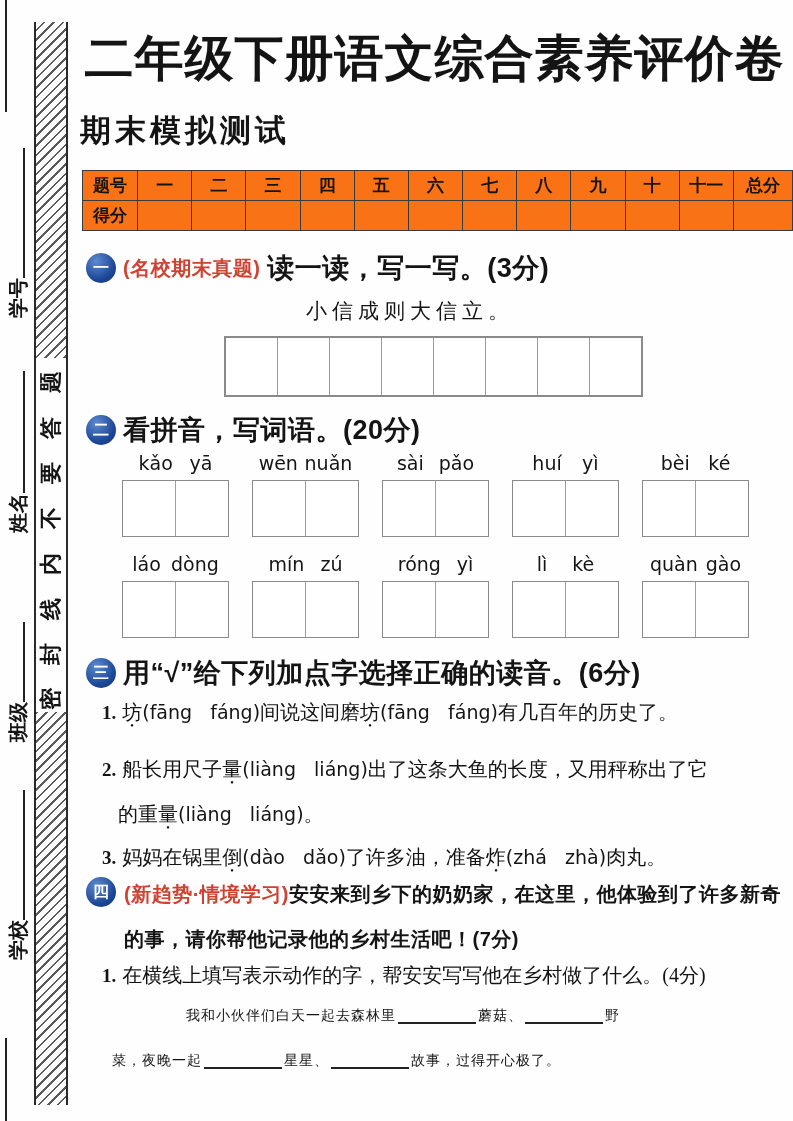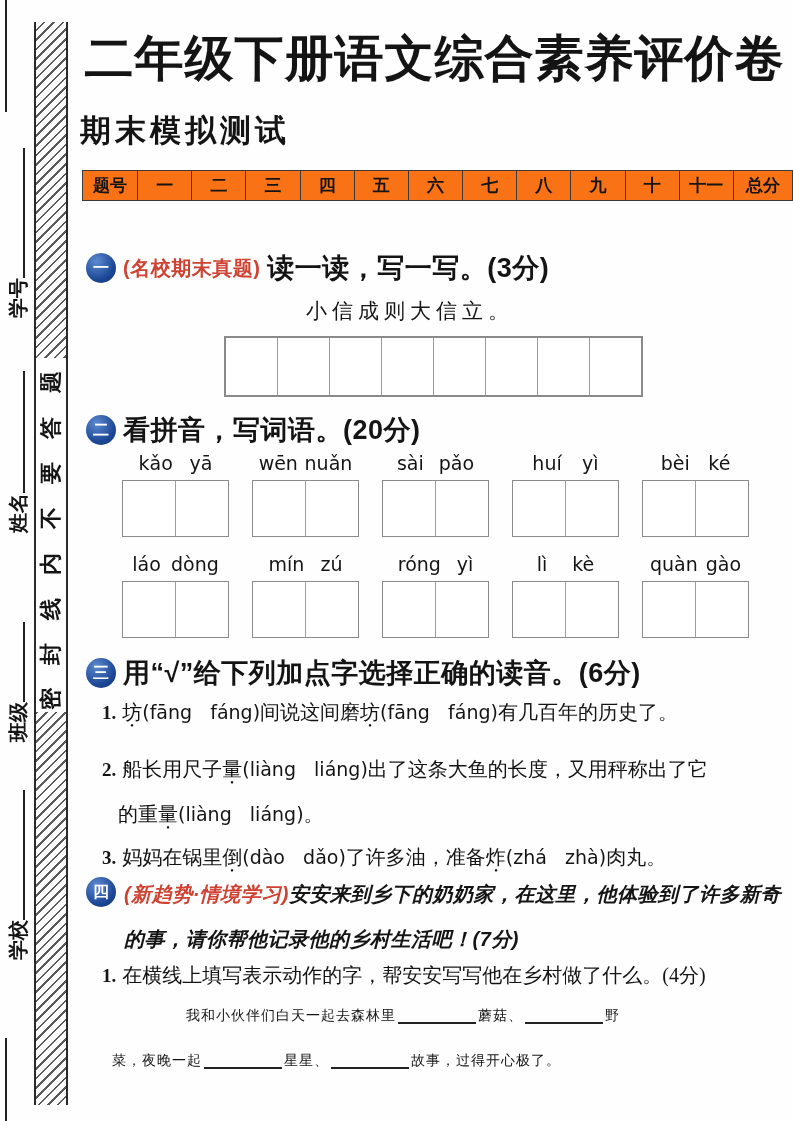--- a/index.html
+++ b/index.html
@@ -74,21 +74,21 @@
   .item-num{font-weight:bold;font-size:19px;margin-right:6px;font-family:"Liberation Serif",serif;}
   .py{font-family:"DejaVu Sans",sans-serif;white-space:pre;font-size:19px;}
   .dotted{position:relative;display:inline-block;}
   .dotted::after{content:"●";position:absolute;left:50%;bottom:-13px;
                  transform:translateX(-50%) scale(0.42);font-size:14px;}
 
   
   .q4-block{position:absolute;left:86px;top:872px;width:704px;}
   .q4-block .q-circle{position:absolute;left:0;top:5px;}
   .q4-text{margin-left:38px;width:660px;font-size:20px;font-weight:bold;line-height:45px;
-           letter-spacing:0.5px;font-style:italic;}
+           letter-spacing:0.5px;}
   .q4-item{position:absolute;left:102px;top:962px;white-space:nowrap;font-size:20px;
            font-family:"Liberation Serif","DejaVu Serif",serif;}
   .fill-line{position:absolute;font-size:14px;letter-spacing:1px;white-space:nowrap;
              font-family:"Liberation Serif","DejaVu Serif",serif;}
   .fill-line-1{left:186px;top:1002px;}
   .fill-line-2{left:112px;top:1047px;}
   .blank{display:inline-block;width:78px;border-bottom:2px solid #222;height:20px;
          vertical-align:-4px;margin:0 2px;}
 </style>
 </head>
@@ -130,20 +130,35 @@
           <td>四</td>
           <td>五</td>
           <td>六</td>
           <td>七</td>
           <td>八</td>
           <td>九</td>
           <td>十</td>
           <td>十一</td>
           <td>总分</td>
         </tr>
+      <tr>
+          <td>得分</td>
+          <td></td>
+          <td></td>
+          <td></td>
+          <td></td>
+          <td></td>
+          <td></td>
+          <td></td>
+          <td></td>
+          <td></td>
+          <td></td>
+          <td></td>
+          <td></td>
+        </tr>
     </tbody>
   </table>
 
   <div class="q-header" style="left:86px;top:250px;">
     <div class="q-circle">一</div>
     <span class="q-tag">(名校期末真题)</span>
     <span class="q-title">读一读，写一写。(3分)</span>
   </div>
   <div class="q1-sentence">小信成则大信立。</div>
   <div class="q1-grid">

